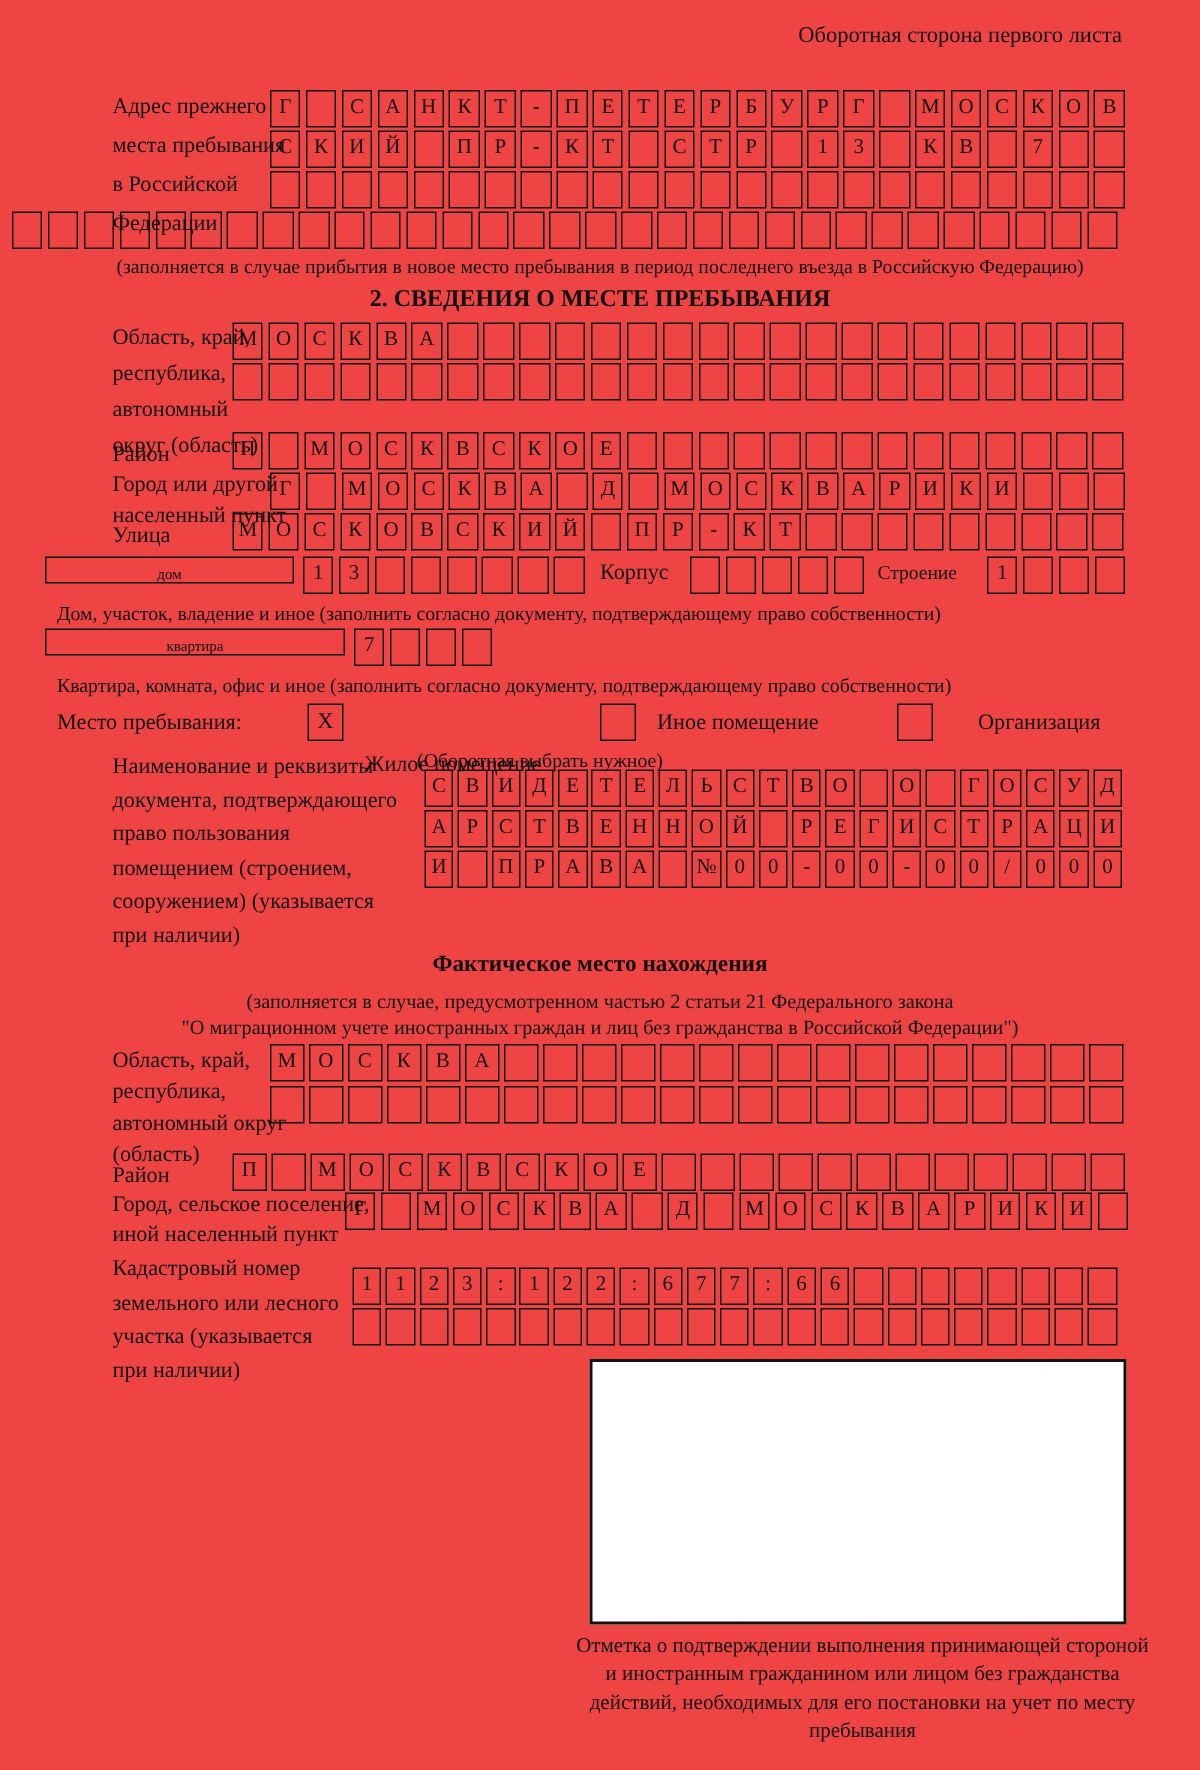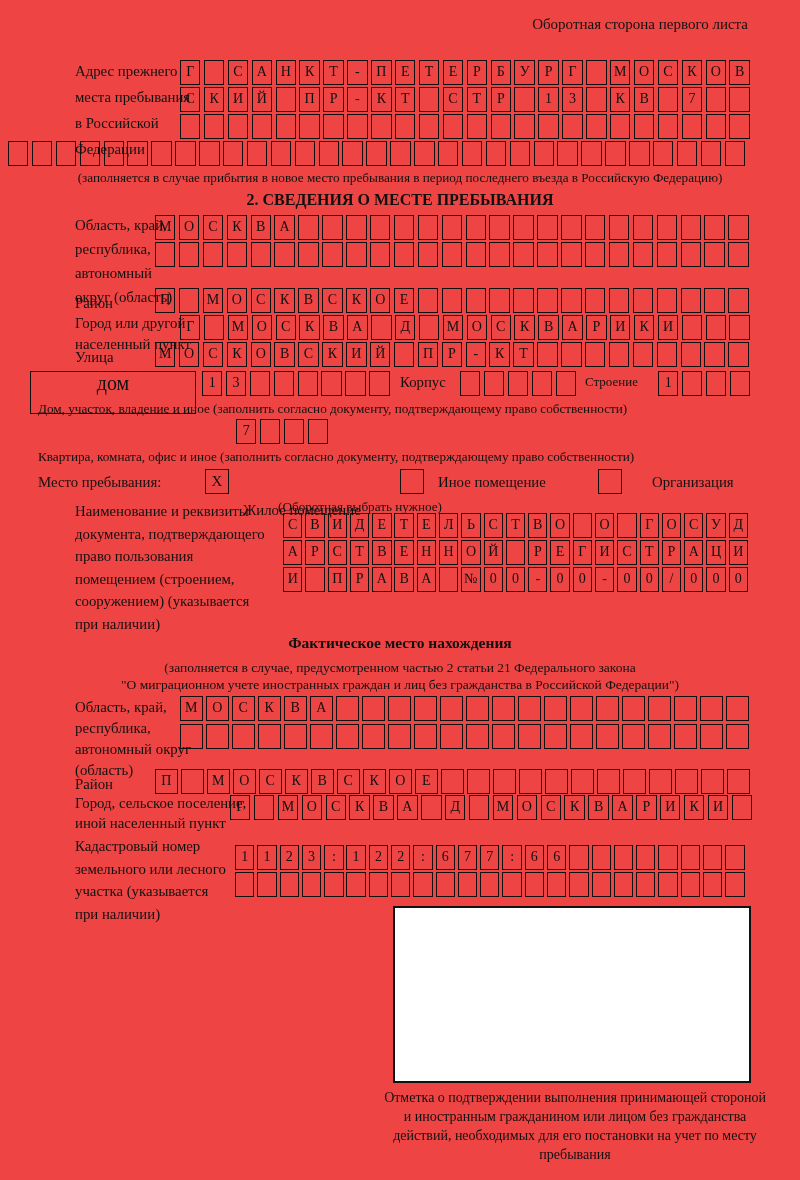--- a/index.html
+++ b/index.html
@@ -23,23 +23,23 @@
     display:inline-block; vertical-align:top;
     width:20.4px; height:25px;
     border:1.6px solid #111;
     margin-right:3.5px;
     text-align:center; line-height:21px;
     font-size:14px; font-family:"Liberation Serif","DejaVu Serif",serif;
   }
   .c26 .cell { width:22.5px; margin-right:3.5px; }
   .c22 .cell { width:19.4px; margin-right:2.9px; }
   .labelbox {
-    position:absolute; height:43px;
+    position:absolute; height:18px;
     border:1.6px solid #111;
-    text-align:center; line-height:23px; font-size:20px;
+    text-align:center; line-height:23px; font-size:10px;
   }
   .checkbox {
     position:absolute; width:24px; height:25px;
     border:1.6px solid #111;
     text-align:center; line-height:22px; font-size:15px;
   }
   .bigbox { position:absolute; border:2px solid #111; background:#fff; }
 </style>
 </head>
 <body>
@@ -78,20 +78,21 @@
   <div class="cr" style="left:155px; top:342px;"><span class="cell">М</span><span class="cell">О</span><span class="cell">С</span><span class="cell">К</span><span class="cell">О</span><span class="cell">В</span><span class="cell">С</span><span class="cell">К</span><span class="cell">И</span><span class="cell">Й</span><span class="cell"></span><span class="cell">П</span><span class="cell">Р</span><span class="cell">-</span><span class="cell">К</span><span class="cell">Т</span><span class="cell"></span><span class="cell"></span><span class="cell"></span><span class="cell"></span><span class="cell"></span><span class="cell"></span><span class="cell"></span><span class="cell"></span><span class="cell"></span></div>
 
   <div class="labelbox" style="left:30px; top:371px; width:166px;">дом</div>
   <div class="cr" style="left:202px; top:371px;"><span class="cell">1</span><span class="cell">3</span><span class="cell"></span><span class="cell"></span><span class="cell"></span><span class="cell"></span><span class="cell"></span><span class="cell"></span></div>
   <div class="abs" style="left:400px; top:374px; font-size:14.8px;">Корпус</div>
   <div class="cr" style="left:460px; top:371px;"><span class="cell"></span><span class="cell"></span><span class="cell"></span><span class="cell"></span><span class="cell"></span></div>
   <div class="abs" style="left:585px; top:374px; font-size:13px;">Строение</div>
   <div class="cr" style="left:658px; top:371px;"><span class="cell">1</span><span class="cell"></span><span class="cell"></span><span class="cell"></span></div>
   <div class="abs cap" style="left:38px; top:401px;">Дом, участок, владение и иное (заполнить согласно документу, подтверждающему право собственности)</div>
 
+  <div class="labelbox" style="left:30px; top:419px; width:200px;">квартира</div>
   <div class="cr" style="left:236px; top:419px;"><span class="cell">7</span><span class="cell"></span><span class="cell"></span><span class="cell"></span></div>
   <div class="abs cap" style="left:38px; top:449px;">Квартира, комната, офис и иное (заполнить согласно документу, подтверждающему право собственности)</div>
 
   <div class="abs" style="left:38px; top:474px; font-size:14.8px;">Место пребывания:</div>
   <div class="checkbox" style="left:205px; top:469px;">X</div>
   <div class="abs" style="left:243px; top:474px; font-size:14.8px;margin-top:28px;">Жилое помещение</div>
   <div class="checkbox" style="left:400px; top:469px;"></div>
   <div class="abs" style="left:438px; top:474px; font-size:14.8px;">Иное помещение</div>
   <div class="checkbox" style="left:598px; top:469px;"></div>
   <div class="abs" style="left:652px; top:474px; font-size:14.8px;">Организация</div>

